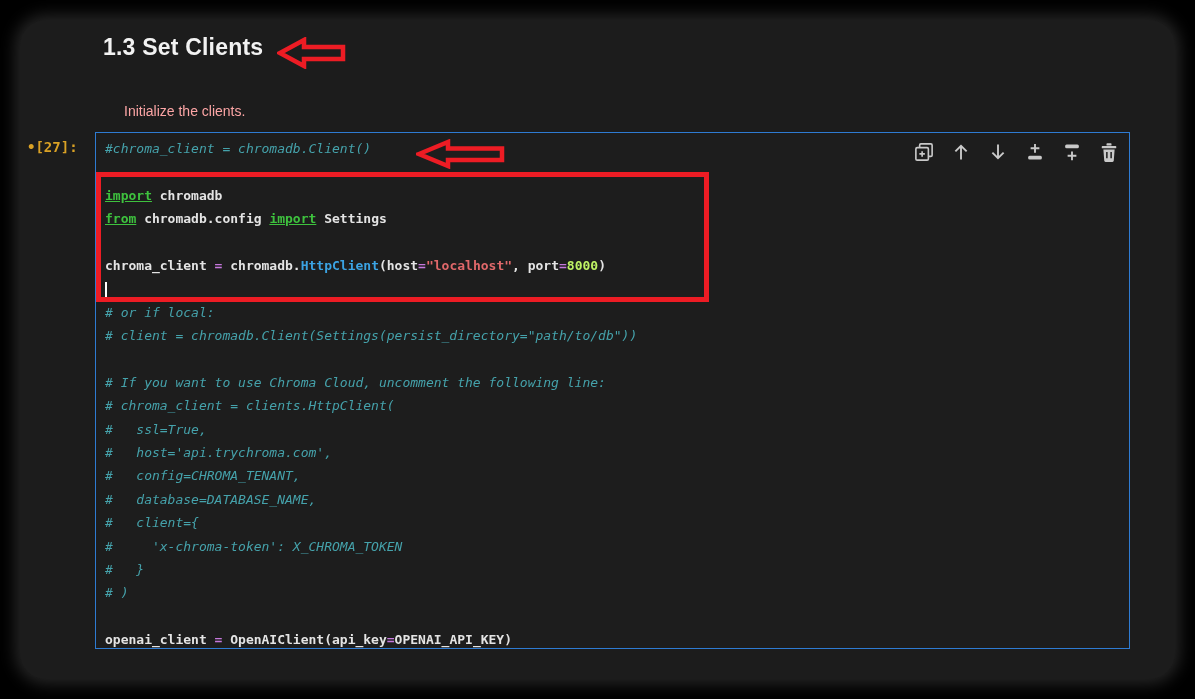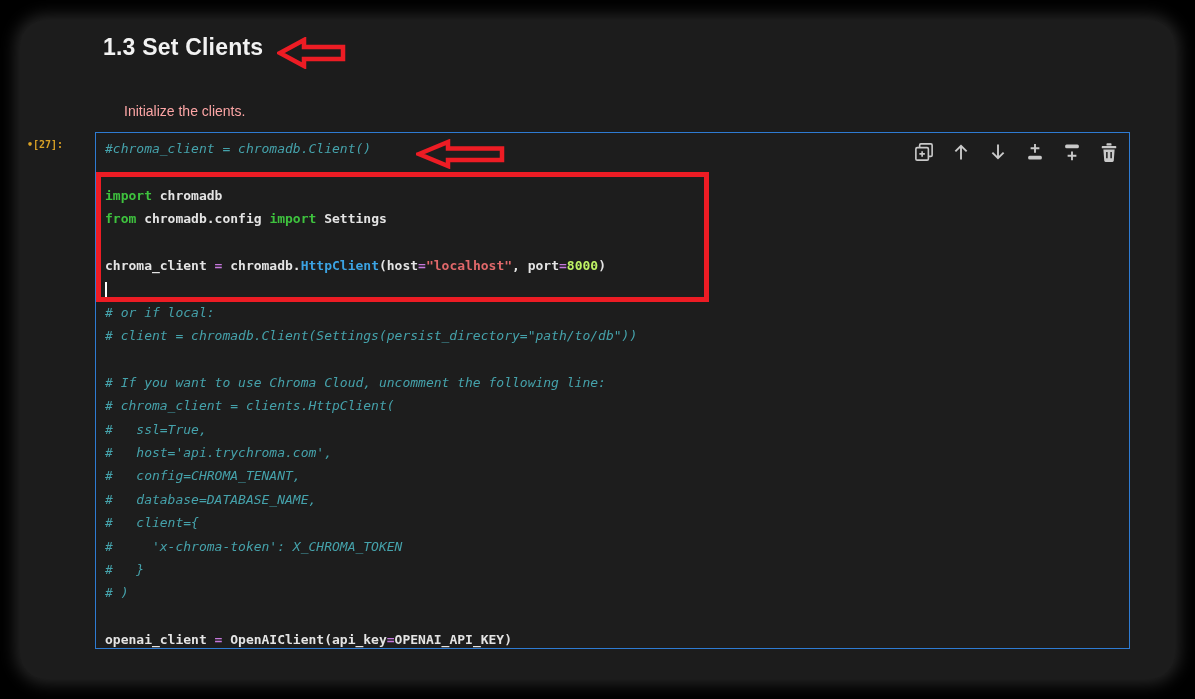--- a/index.html
+++ b/index.html
@@ -29,38 +29,38 @@
   .arrow-2 { left:396px; top:119px; width:90px; height:30px; }
   .annot-box {
     left:76px; top:152px; width:613px; height:130px;
     border:5px solid #ed1c24;
   }
 
   
   .exec-label {
     position:absolute; left:7px; top:119px;
     font-family:"DejaVu Sans Mono", monospace;
-    font-size:10px; font-weight:bold; color:#d9a125;
+    font-size:14px; font-weight:bold; color:#d9a125;
   }
 
   
   .cell {
     position:absolute; left:75px; top:112px; width:1035px; height:517px;
     border:1px solid #2e7bd2; background:#1d1d1d;
   }
   .code-area {
     position:absolute; left:9px; top:4px; right:4px; bottom:2px;
   }
   .code-line {
     height:23.4px; line-height:23.4px; white-space:pre;
     font-family:"DejaVu Sans Mono", monospace; font-size:13px;
     font-weight:bold; color:#e4e4e4;
   }
   .tok-c { color:#45a2ab; font-style:italic; font-weight:normal; }
-  .tok-k { color:#3ec23e; }
+  .tok-k { color:#3ec23e;text-decoration:underline; }
   .tok-p { color:#e4e4e4;text-align:right; }
   .tok-o { color:#c678dd; }
   .tok-f { color:#3ba3e3;text-align:center; }
   .tok-s { color:#e0686a; }
   .tok-n { color:#bef264; }
   .caret { display:inline-block; width:2px; height:16px; background:#ffffff;
            vertical-align:middle; }
 
   
   .toolbar {

